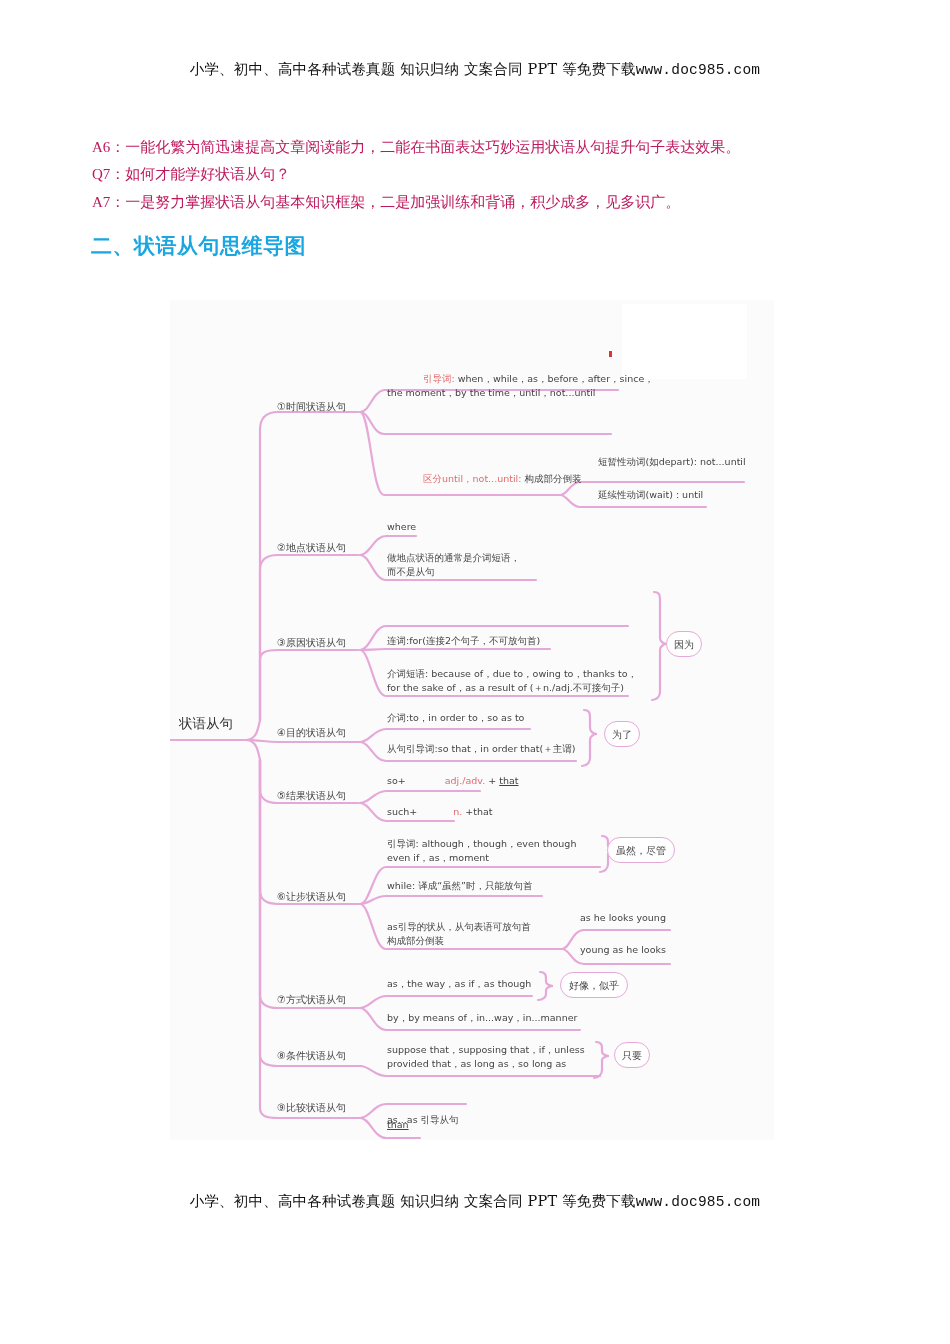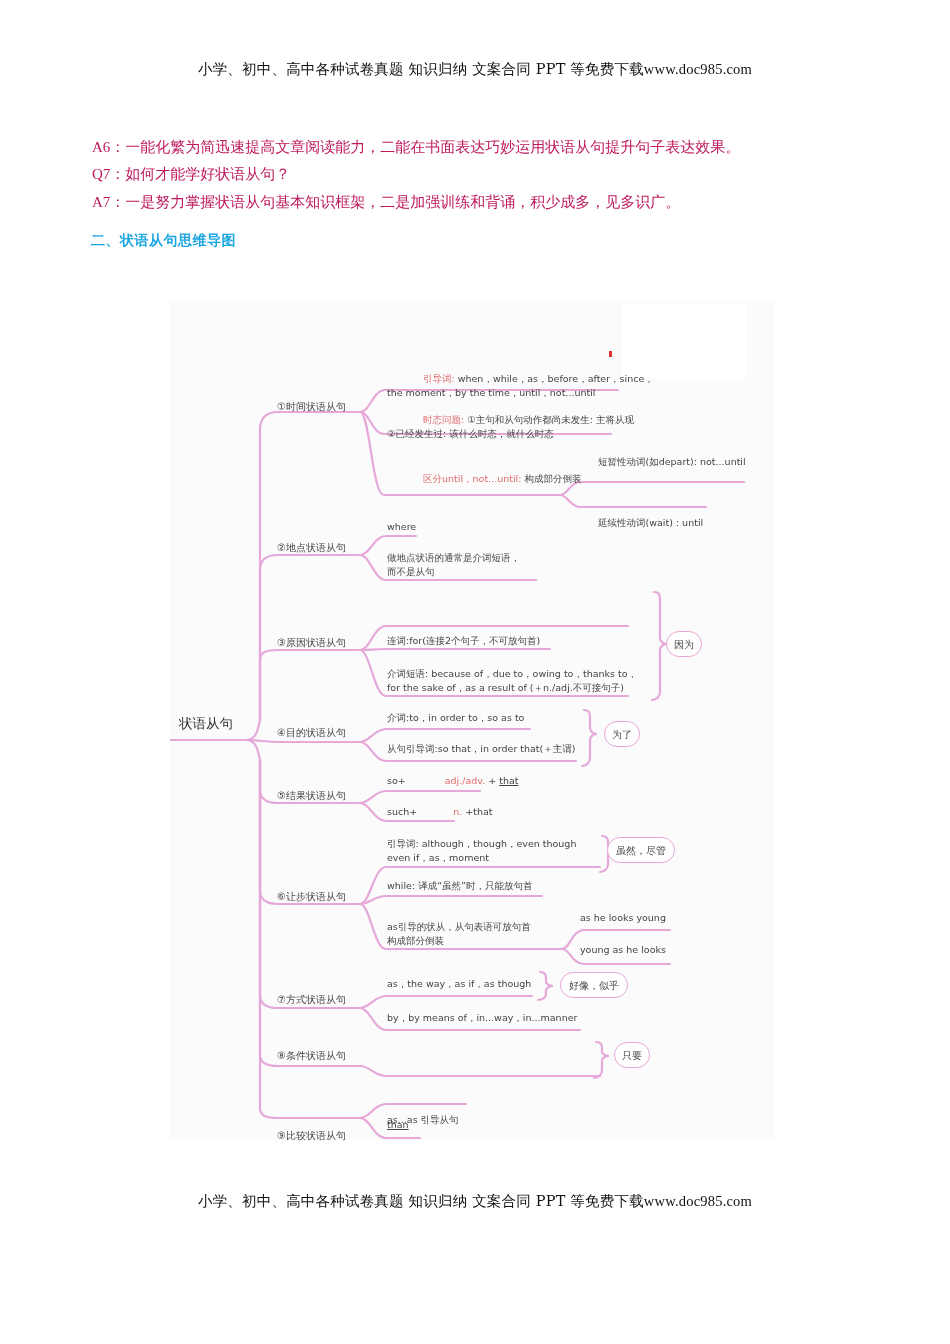--- a/index.html
+++ b/index.html
@@ -2,24 +2,24 @@
 <html><head>
 <meta charset="utf-8">
 <style>
   html, body { margin: 0; padding: 0; background: #ffffff; }
   body { width: 950px; height: 1344px; position: relative; overflow: hidden;
          font-family: "DejaVu Serif", "Liberation Serif", serif; color: #111; }
   .header, .footer { position: absolute; left: 0; width: 950px; text-align: center;
          font-size: 14.5px; letter-spacing: 0.2px; color: #111; }
   .header { top: 60px; }
   .footer { top: 1192px; }
-  .header .url, .footer .url { font-family: Liberation Serif, serif; }
+  .header .url, .footer .url { font-family: Liberation Mono, monospace; }
   .qa { position: absolute; left: 92px; font-size: 15px; line-height: 20px; color: #be185d; }
   .qa .tag { font-family: "Liberation Serif", serif; }
-  .section-title { position: absolute; left: 91px; top: 232px; font-size: 14px; font-weight: bold;
+  .section-title { position: absolute; left: 91px; top: 232px; font-size: 21px; font-weight: bold;
          color: #1aa6e0; font-family: "DejaVu Sans", sans-serif; letter-spacing: 0.5px; }
   .mindmap { position: absolute; left: 170px; top: 300px; width: 604px; height: 840px;
          background: #fbfbfc; }
   .mindmap svg { position: absolute; left: 0; top: 0; }
   .mm-text { position: absolute; font-family: "DejaVu Sans", sans-serif; font-size: 9.5px;
          line-height: 13.5px; color: #444; white-space: nowrap; }
   .mm-branch { font-size: 10px; color: #444; }
   .mm-root { font-size: 13.5px; color: #333; }
   .red { color: #e06b6b; margin-left: 36px; }
   .u { text-decoration: underline; }
@@ -112,35 +112,31 @@
   <div class="mm-text mm-root" style="left:9px; top:417px;">状语从句</div>
 
   <div class="mm-text mm-branch" style="left:107px; top:100px;">①时间状语从句</div>
   <div class="mm-text mm-branch" style="left:107px; top:241px;">②地点状语从句</div>
   <div class="mm-text mm-branch" style="left:107px; top:336px;">③原因状语从句</div>
   <div class="mm-text mm-branch" style="left:107px; top:426px;">④目的状语从句</div>
   <div class="mm-text mm-branch" style="left:107px; top:489px;">⑤结果状语从句</div>
   <div class="mm-text mm-branch" style="left:107px; top:590px;">⑥让步状语从句</div>
   <div class="mm-text mm-branch" style="left:107px; top:693px;">⑦方式状语从句</div>
   <div class="mm-text mm-branch" style="left:107px; top:749px;">⑧条件状语从句</div>
-  <div class="mm-text mm-branch" style="left:107px; top:801px;margin-top:28px;">⑨比较状语从句</div>
+  <div class="mm-text mm-branch" style="left:107px; top:801px;">⑨比较状语从句</div>
 
   <div class="mm-text" style="left:217px; top:72px;">
     <span class="red">引导词:</span><span> when，while，as，before，after，since，</span><br>
     <span>the moment，by the time，until，not...until</span>
   </div>
-  <div class="mm-text" style="left:217px; top:113px;">
-    <span class="red">时态问题:</span><span> ①主句和从句动作都尚未发生: 主将从现</span><br>
-    <span>②已经发生过: 该什么时态，就什么时态</span>
-  </div>
   <div class="mm-text" style="left:217px; top:172px;">
     <span class="red">区分until，not...until:</span><span> 构成部分倒装</span>
   </div>
   <div class="mm-text" style="left:428px; top:155px;">短暂性动词(如depart): not...until</div>
-  <div class="mm-text" style="left:428px; top:188px;margin-top:28px;">延续性动词(wait) : until</div>
+  <div class="mm-text" style="left:428px; top:188px;">延续性动词(wait) : until</div>
 
   <div class="mm-text" style="left:217px; top:220px;">where</div>
   <div class="mm-text" style="left:217px; top:251px;">
     <span>做地点状语的通常是介词短语，</span><br>
     <span>而不是从句</span>
   </div>
 
   <div class="mm-text" style="left:217px; top:334px;">连词:for(连接2个句子，不可放句首)</div>
   <div class="mm-text" style="left:217px; top:367px;">
     <span>介词短语: because of，due to，owing to，thanks to，</span><br>
@@ -169,20 +165,24 @@
     <span>构成部分倒装</span>
   </div>
   <div class="mm-text" style="left:410px; top:611px;">as he looks young</div>
   <div class="mm-text" style="left:410px; top:643px;">young as he looks</div>
   <div class="pill" style="left:437px; top:537px; width:68px;">虽然，尽管</div>
 
   <div class="mm-text" style="left:217px; top:677px;">as，the way，as if，as though</div>
   <div class="mm-text" style="left:217px; top:711px;">by，by means of，in...way，in...manner</div>
   <div class="pill" style="left:390px; top:672px; width:68px;">好像，似乎</div>
 
+  <div class="mm-text" style="left:217px; top:743px;">
+    <span>suppose that，supposing that，if，unless</span><br>
+    <span>provided that，as long as，so long as</span>
+  </div>
   <div class="pill" style="left:444px; top:742px; width:36px;">只要</div>
 
   <div class="mm-text" style="left:217px; top:785px;margin-top:28px;">as...as 引导从句</div>
   <div class="mm-text u" style="left:217px; top:818px;">than</div>
 </div>
 
 <div class="footer">
   <span>小学、初中、高中各种试卷真题  知识归纳  文案合同  PPT 等免费下载</span><span class="url">www.doc985.com</span>
 </div>
 

